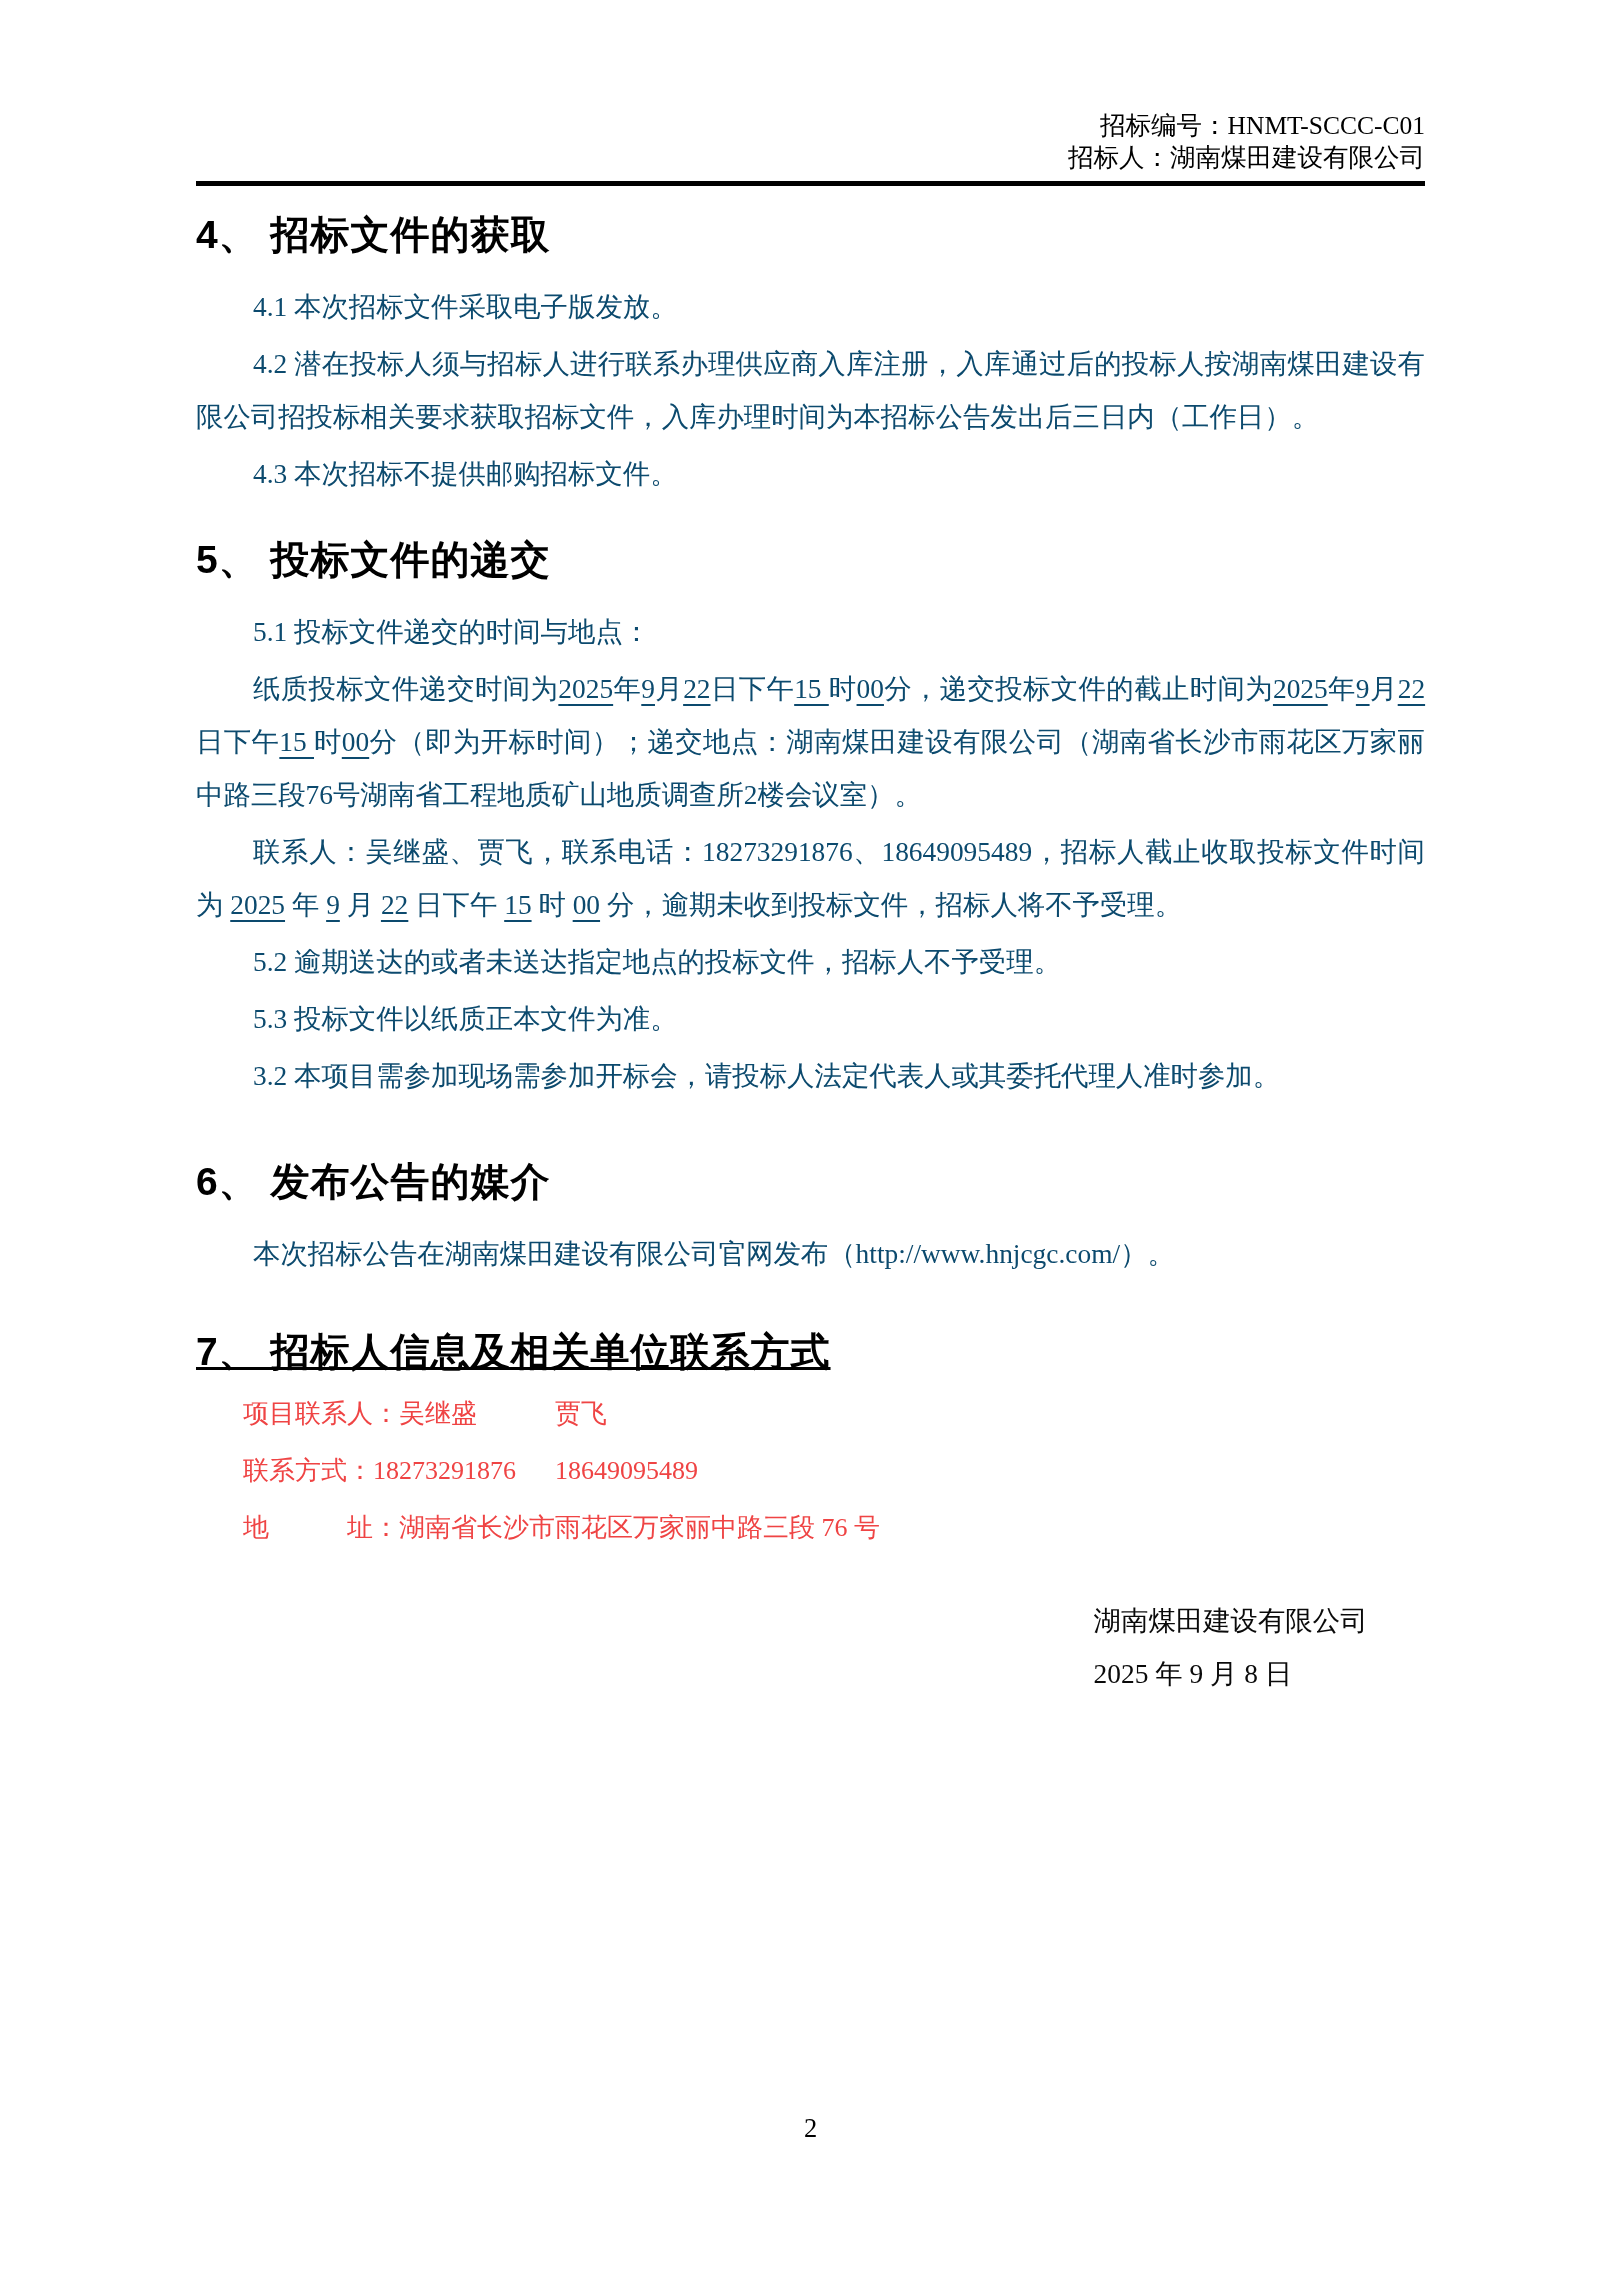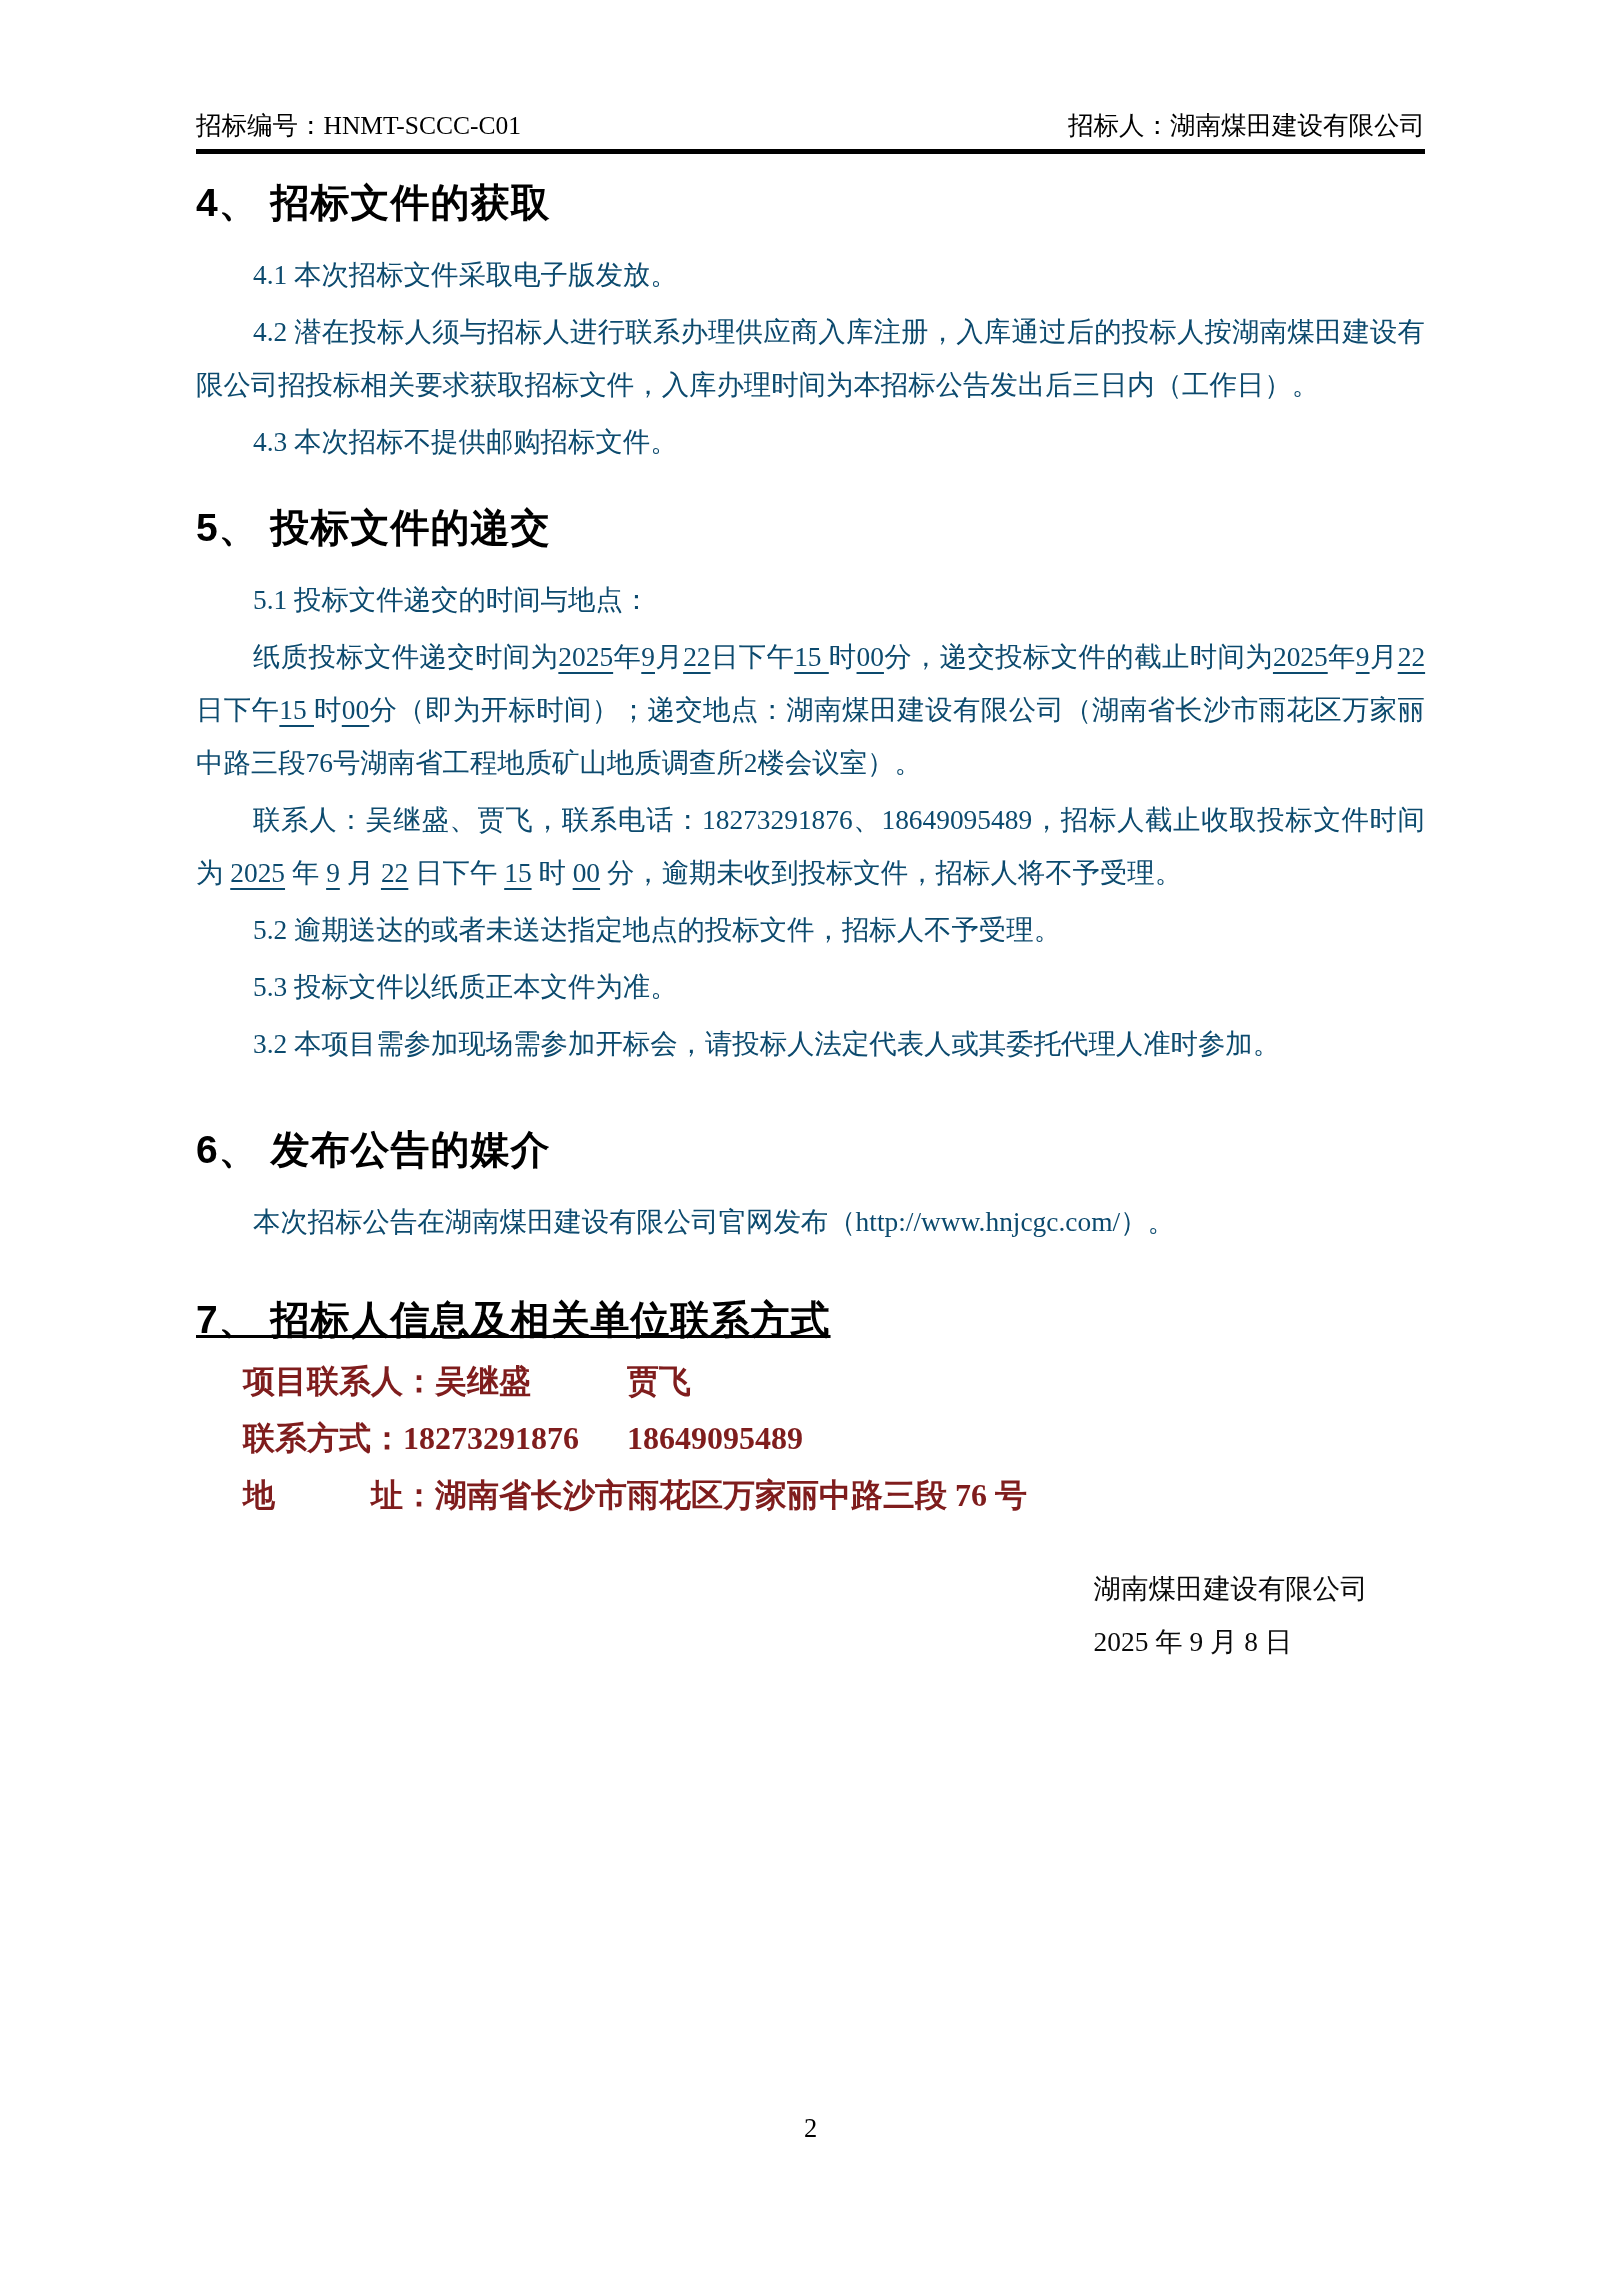--- a/index.html
+++ b/index.html
@@ -18,20 +18,21 @@
     left: 196px;
     top: 110px;
     width: 1229px;
   }
   .doc-header {
     display: flex;
     justify-content: space-between;
     align-items: flex-end;
     font-size: 25.5px;
     line-height: 1.25;
+    flex-direction: column;
   }
   .header-rule {
     height: 4.9px;
     background: #000;
     margin-top: 6.9px;
   }
   .main { margin-top: 25px; }
   .sec-heading {
     font-family: "Liberation Sans", "DejaVu Sans", sans-serif;
     font-weight: 700;
@@ -47,26 +48,25 @@
   .mb12 { margin-bottom: 11.8px !important; text-decoration: underline; }
   p.body {
     font-size: 27.4px;
     line-height: 53px;
     margin: 0 0 3.9px 0;
     text-align: justify;
     text-indent: 57px;
     color: #0c4a6e;
   }
   p.contact-line {
-    font-size: 32px;
+    font-size: 26px;
     line-height: 53px;
     margin: 0 0 3.9px 0;
     text-indent: 47px;
-    color: #7f1d1d;
-    font-weight: bold;
+    color: #ef4444;
   }
   .u {
     text-decoration: underline;
     text-decoration-thickness: 2px;
     text-underline-offset: 5.9px;
   }
   .signature {
     width: 304px;
     margin: 41px 27.4px 0 auto;
     text-align: left;

